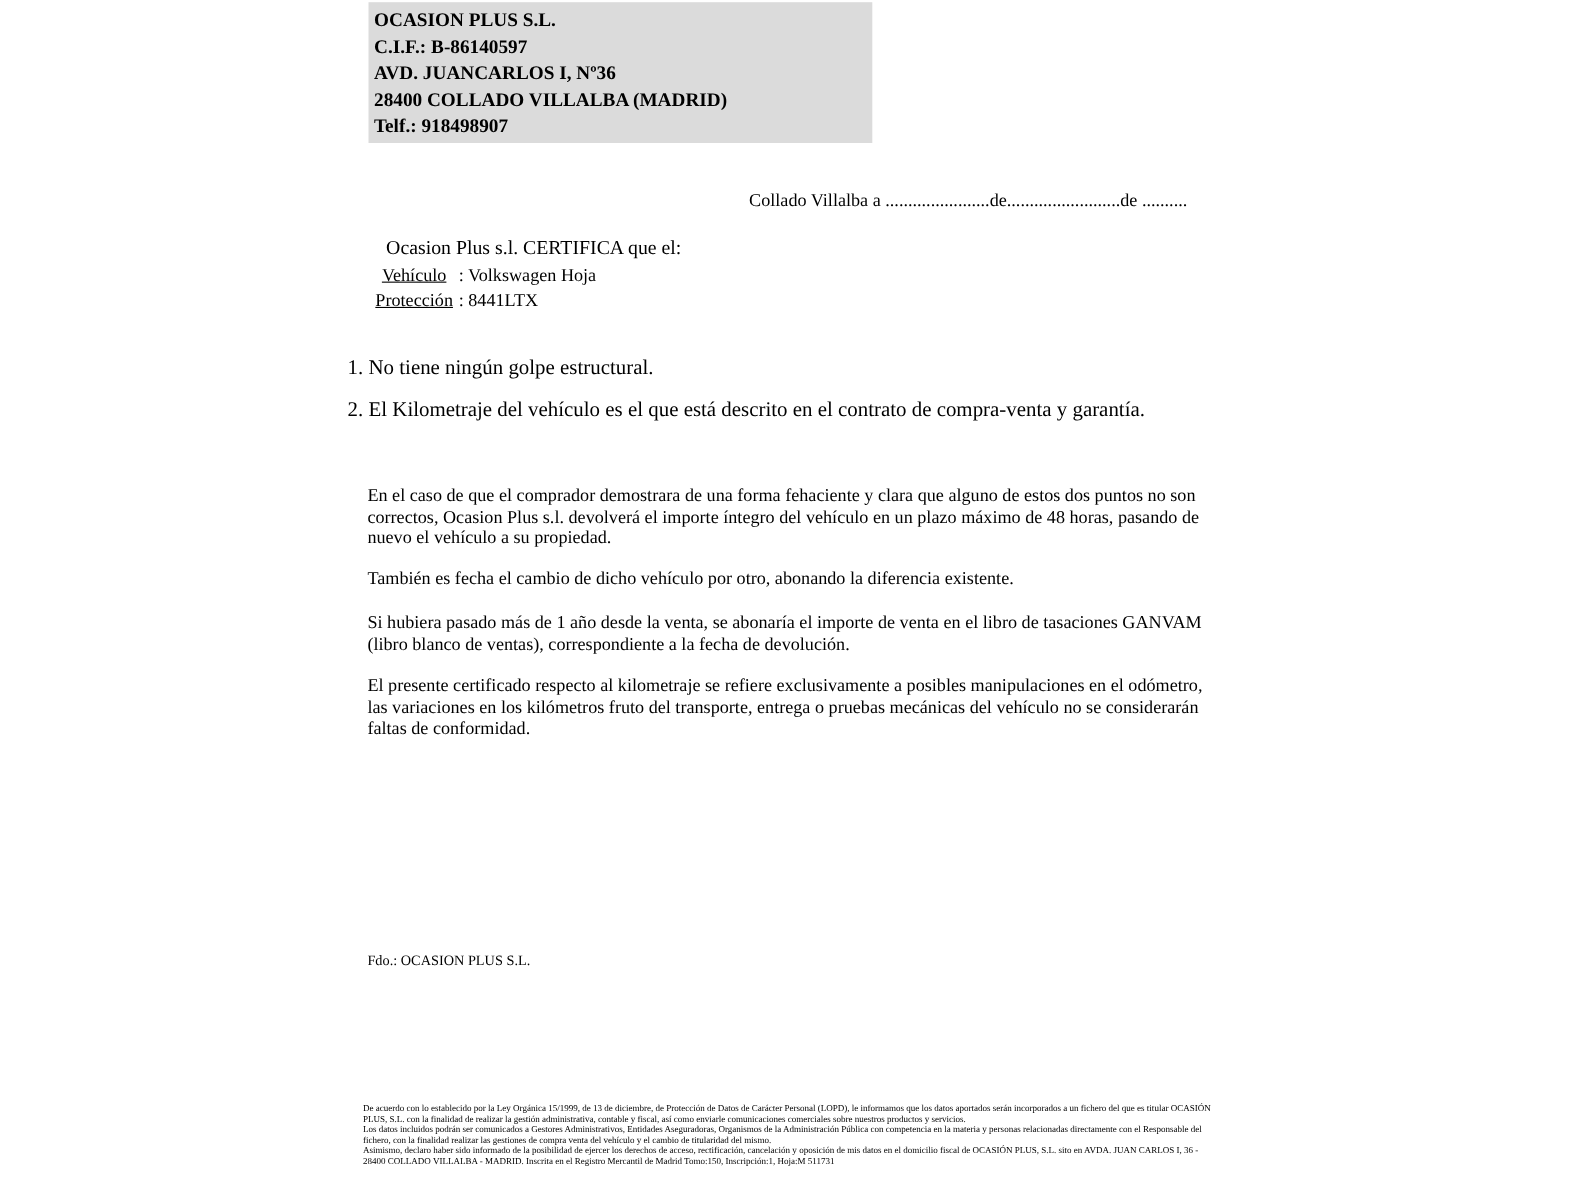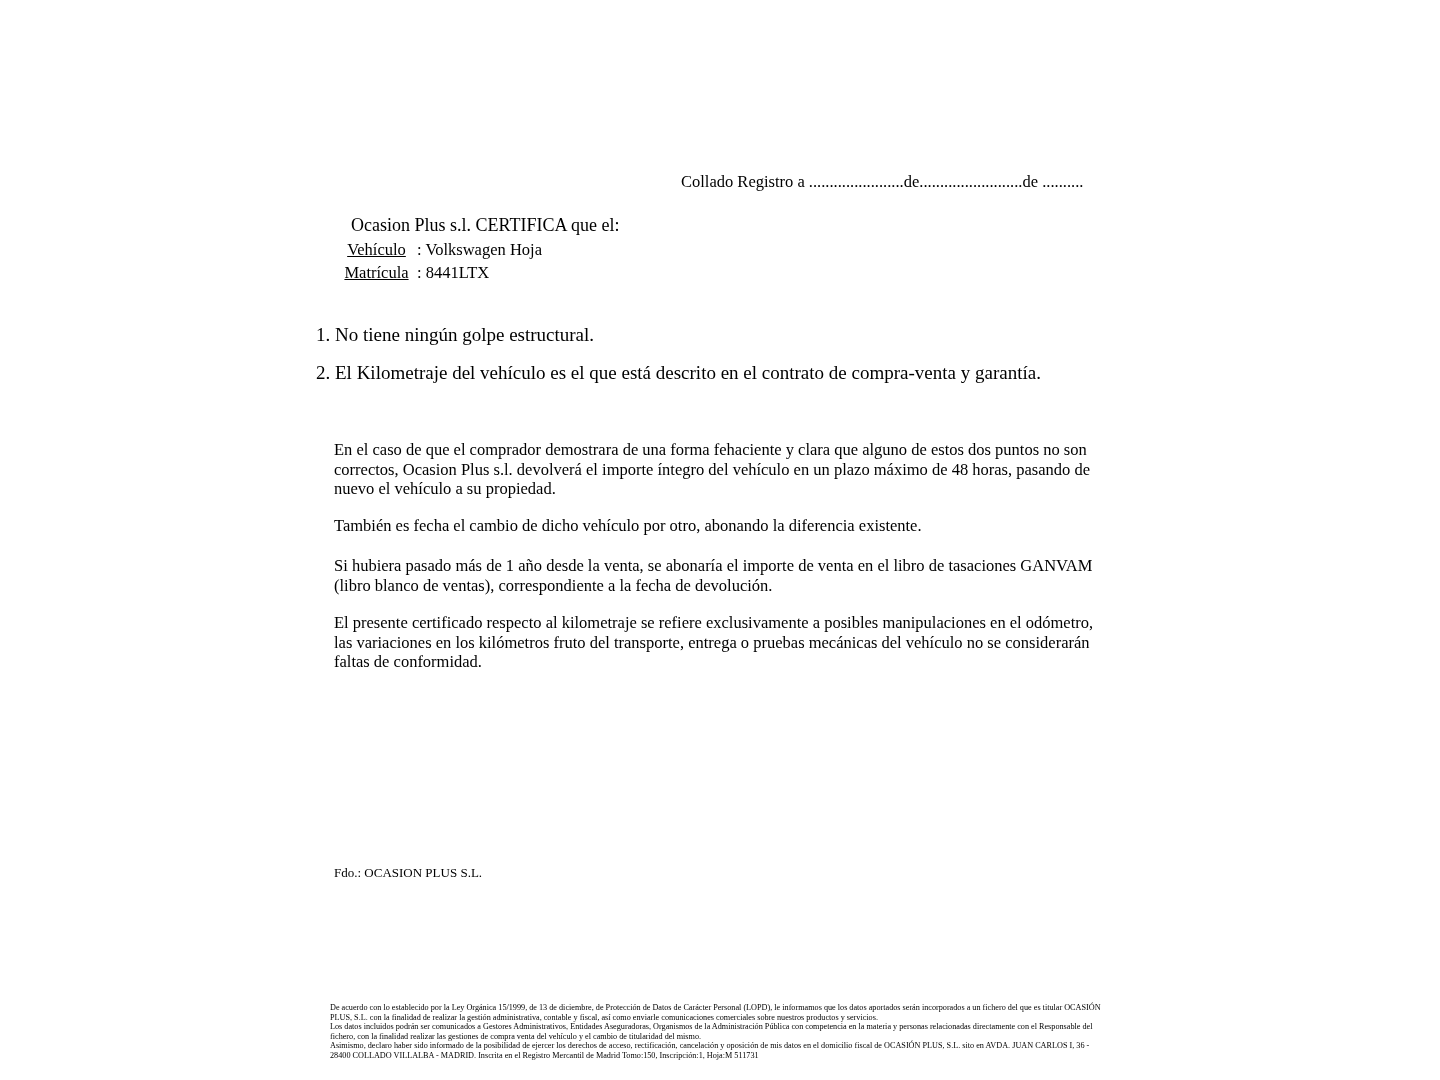--- a/index.html
+++ b/index.html
@@ -93,31 +93,38 @@
   }
   .footer p {
     margin: 0;
   }
 </style>
 </head>
 <body>
 
 <div class="page" style="background: rgb(255, 255, 255);">
 
+  <div class="header-box" style="background: rgb(219, 219, 219);">
+    <div class="hline">OCASION PLUS S.L.</div>
+    <div class="hline">C.I.F.: B-86140597</div>
+    <div class="hline">AVD. JUANCARLOS I, Nº36</div>
+    <div class="hline">28400 COLLADO VILLALBA (MADRID)</div>
+    <div class="hline">Telf.: 918498907</div>
+  </div>
 
-  <div class="date-line">Collado Registro a .......................de.........................de ..........</div>
+  <div class="date-line">Collado Villalba a .......................de.........................de ..........</div>
 
   <div class="cert-intro">Ocasion Plus s.l. CERTIFICA que el:</div>
 
   <div class="cert-line" style="left:336px; top:240px;">
     <span class="label">Vehículo</span><span>: Volkswagen Hoja</span>
   </div>
 
   <div class="cert-line" style="left:336px; top:263px;">
-    <span class="label">Matrícula</span><span>: 8441LTX</span>
+    <span class="label">Protección</span><span>: 8441LTX</span>
   </div>
 
   <div class="point" style="top:325px;">1. No tiene ningún golpe estructural.</div>
   <div class="point" style="top:363px;">2. El Kilometraje del vehículo es el que está descrito en el contrato de compra-venta y garantía.</div>
 
   <div class="para" style="top:440px;">En el caso de que el comprador demostrara de una forma fehaciente y clara que alguno de estos dos puntos no son correctos, Ocasion Plus s.l. devolverá el importe íntegro del vehículo en un plazo máximo de 48 horas, pasando de nuevo el vehículo a su propiedad.</div>
   <div class="para" style="top:516px;">También es fecha el cambio de dicho vehículo por otro, abonando la diferencia existente.</div>
   <div class="para" style="top:556px;">Si hubiera pasado más de 1 año desde la venta, se abonaría el importe de venta en el libro de tasaciones GANVAM (libro blanco de ventas), correspondiente a la fecha de devolución.</div>
   <div class="para" style="top:613px;">El presente certificado respecto al kilometraje se refiere exclusivamente a posibles manipulaciones en el odómetro, las variaciones en los kilómetros fruto del transporte, entrega o pruebas mecánicas del vehículo no se considerarán faltas de conformidad.</div>
 

